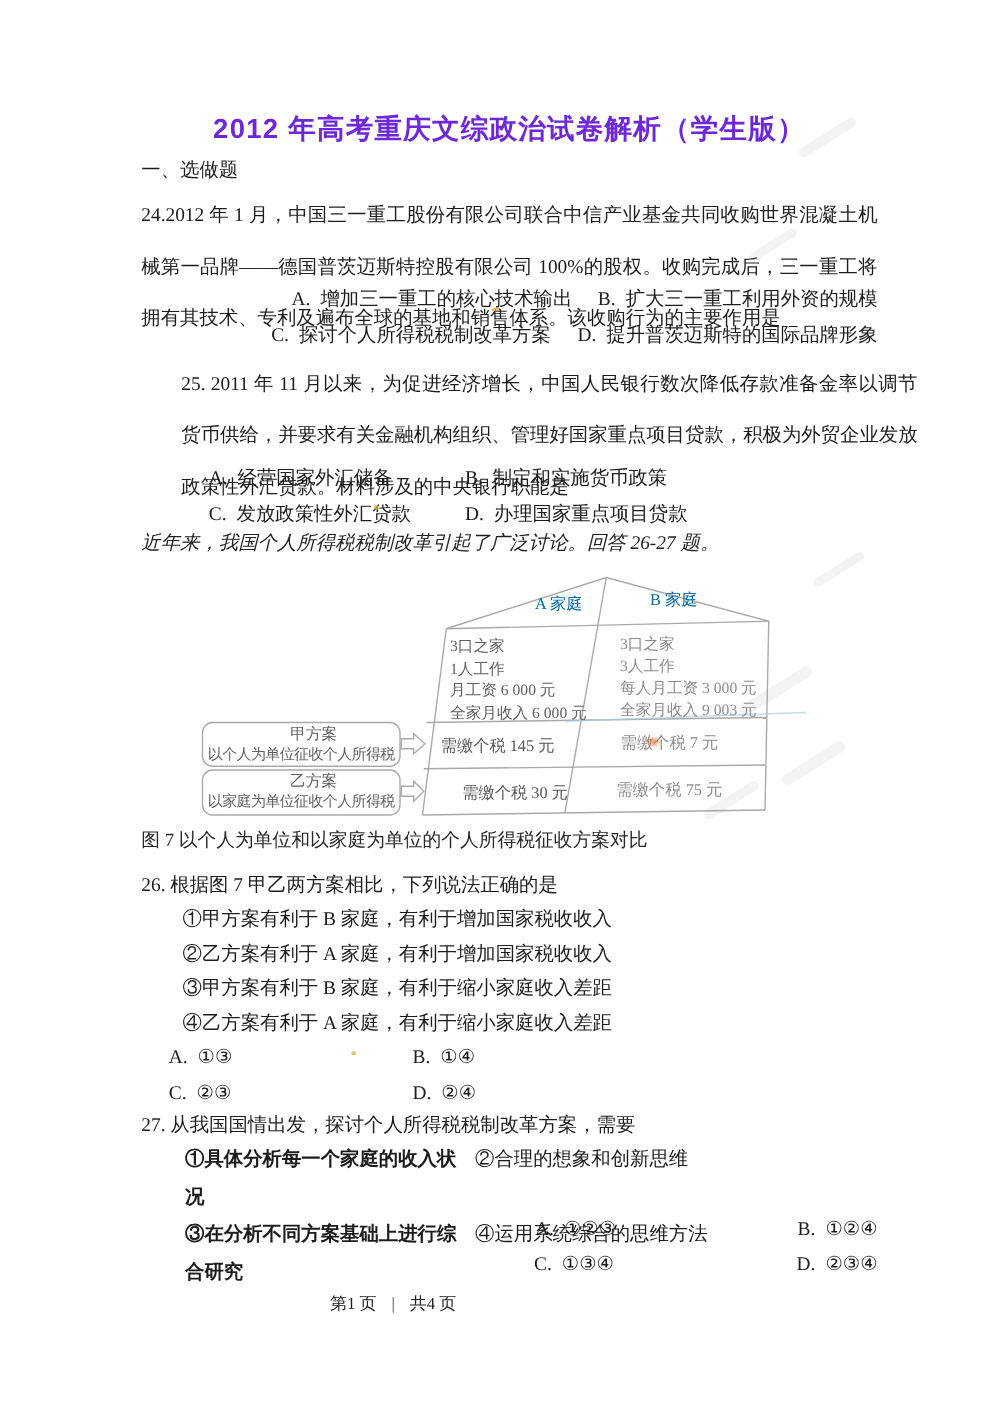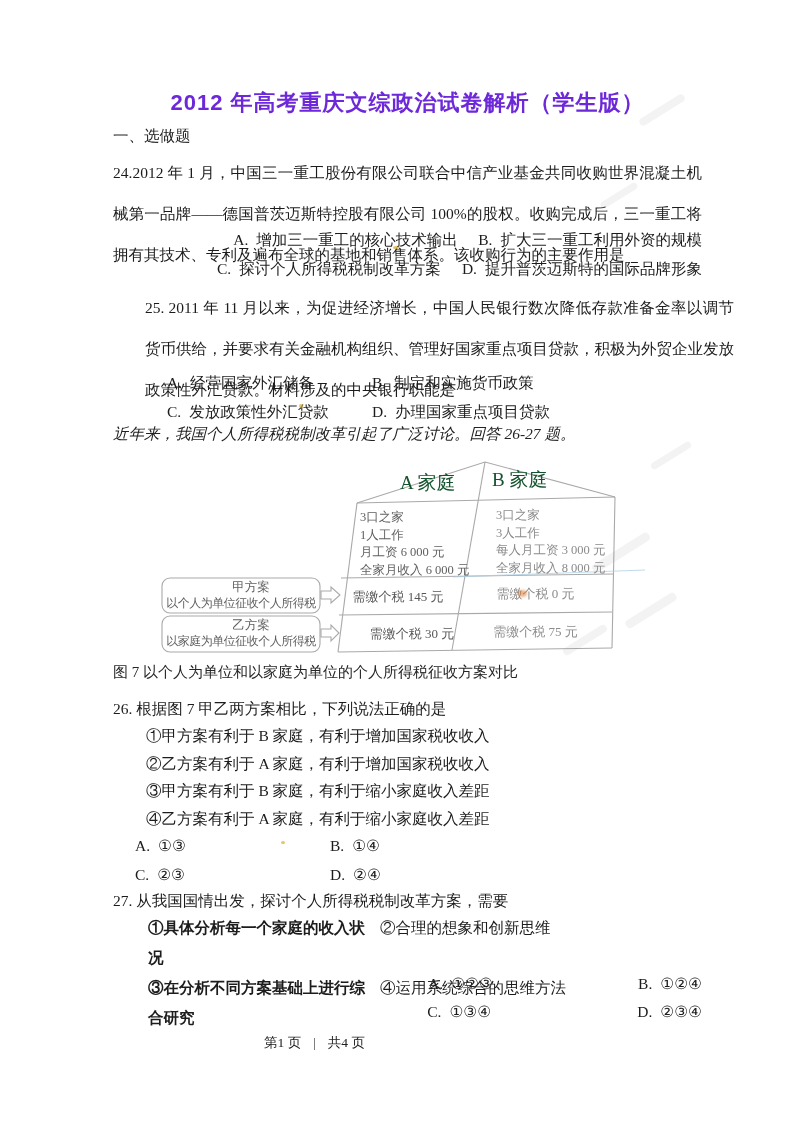--- a/index.html
+++ b/index.html
@@ -47,21 +47,21 @@
     top:1034px;left:0;width:629px;text-align:center;
     font-size:13.5px;color:#222;
   }
   .footer .sep{margin:0 12px;color:#444;}
 
   
   .figure{top:452px;left:148px;width:572px;height:212px;}
   .figure svg{position:absolute;top:0;left:0;}
   .fig-text{position:absolute;color:#5f5f5f;font-size:12.5px;line-height:17.5px;white-space:nowrap;}
   .fig-faint{color:#8b8b8b;}
-  .fam-header{font-size:19px;color:#14532d;}
+  .fam-header{font-size:13px;color:#0369a1;margin-left:28px;}
   .a-header{left:252px;top:22px;}
   .b-header{left:344px;top:19px;}
   .fam-a{left:212px;top:57px;}
   .fam-b{left:348px;top:55px;}
   .tax-cell{position:absolute;text-align:center;font-size:13px;white-space:nowrap;}
   .tax-jia-a{left:195px;top:136px;width:110px;color:#565656;}
   .tax-jia-b{left:330px;top:133px;width:115px;color:#8b8b8b;}
   .tax-yi-a{left:209px;top:173px;width:110px;color:#565656;}
   .tax-yi-b{left:330px;top:171px;width:115px;color:#8b8b8b;}
   .plan-box{position:absolute;left:14px;width:158px;text-align:center;color:#5f5f5f;}
@@ -143,34 +143,34 @@
     <div class="fig-text fam-a">
       <div>3口之家</div>
       <div>1人工作</div>
       <div>月工资 6 000 元</div>
       <div>全家月收入 6 000 元</div>
     </div>
     <div class="fig-text fam-b fig-faint">
       <div>3口之家</div>
       <div>3人工作</div>
       <div>每人月工资 3 000 元</div>
-      <div>全家月收入 8 000 元</div>
+      <div>全家月收入 9 003 元</div>
     </div>
 
     <div class="plan-box plan-jia">
       <div class="plan-name">甲方案</div>
       <div class="plan-desc">以个人为单位征收个人所得税</div>
     </div>
     <div class="plan-box plan-yi">
       <div class="plan-name">乙方案</div>
       <div class="plan-desc">以家庭为单位征收个人所得税</div>
     </div>
 
     <div class="tax-cell tax-jia-a">需缴个税 145 元</div>
-    <div class="tax-cell tax-jia-b">需缴个税 0 元</div>
+    <div class="tax-cell tax-jia-b">需缴个税 7 元</div>
     <div class="tax-cell tax-yi-a">需缴个税 30 元</div>
     <div class="tax-cell tax-yi-b">需缴个税 75 元</div>
 
     <div class="speck speck-o" style="left:370px;top:138px;width:9px;height:7px;"></div>
   </div>
 
   <div class="abs content-block fig-caption">图 7 以个人为单位和以家庭为单位的个人所得税征收方案对比</div>
 
   <div class="abs content-block stem q26-stem">26. 根据图 7 甲乙两方案相比，下列说法正确的是</div>
   <div class="abs content-block items q26-items">

